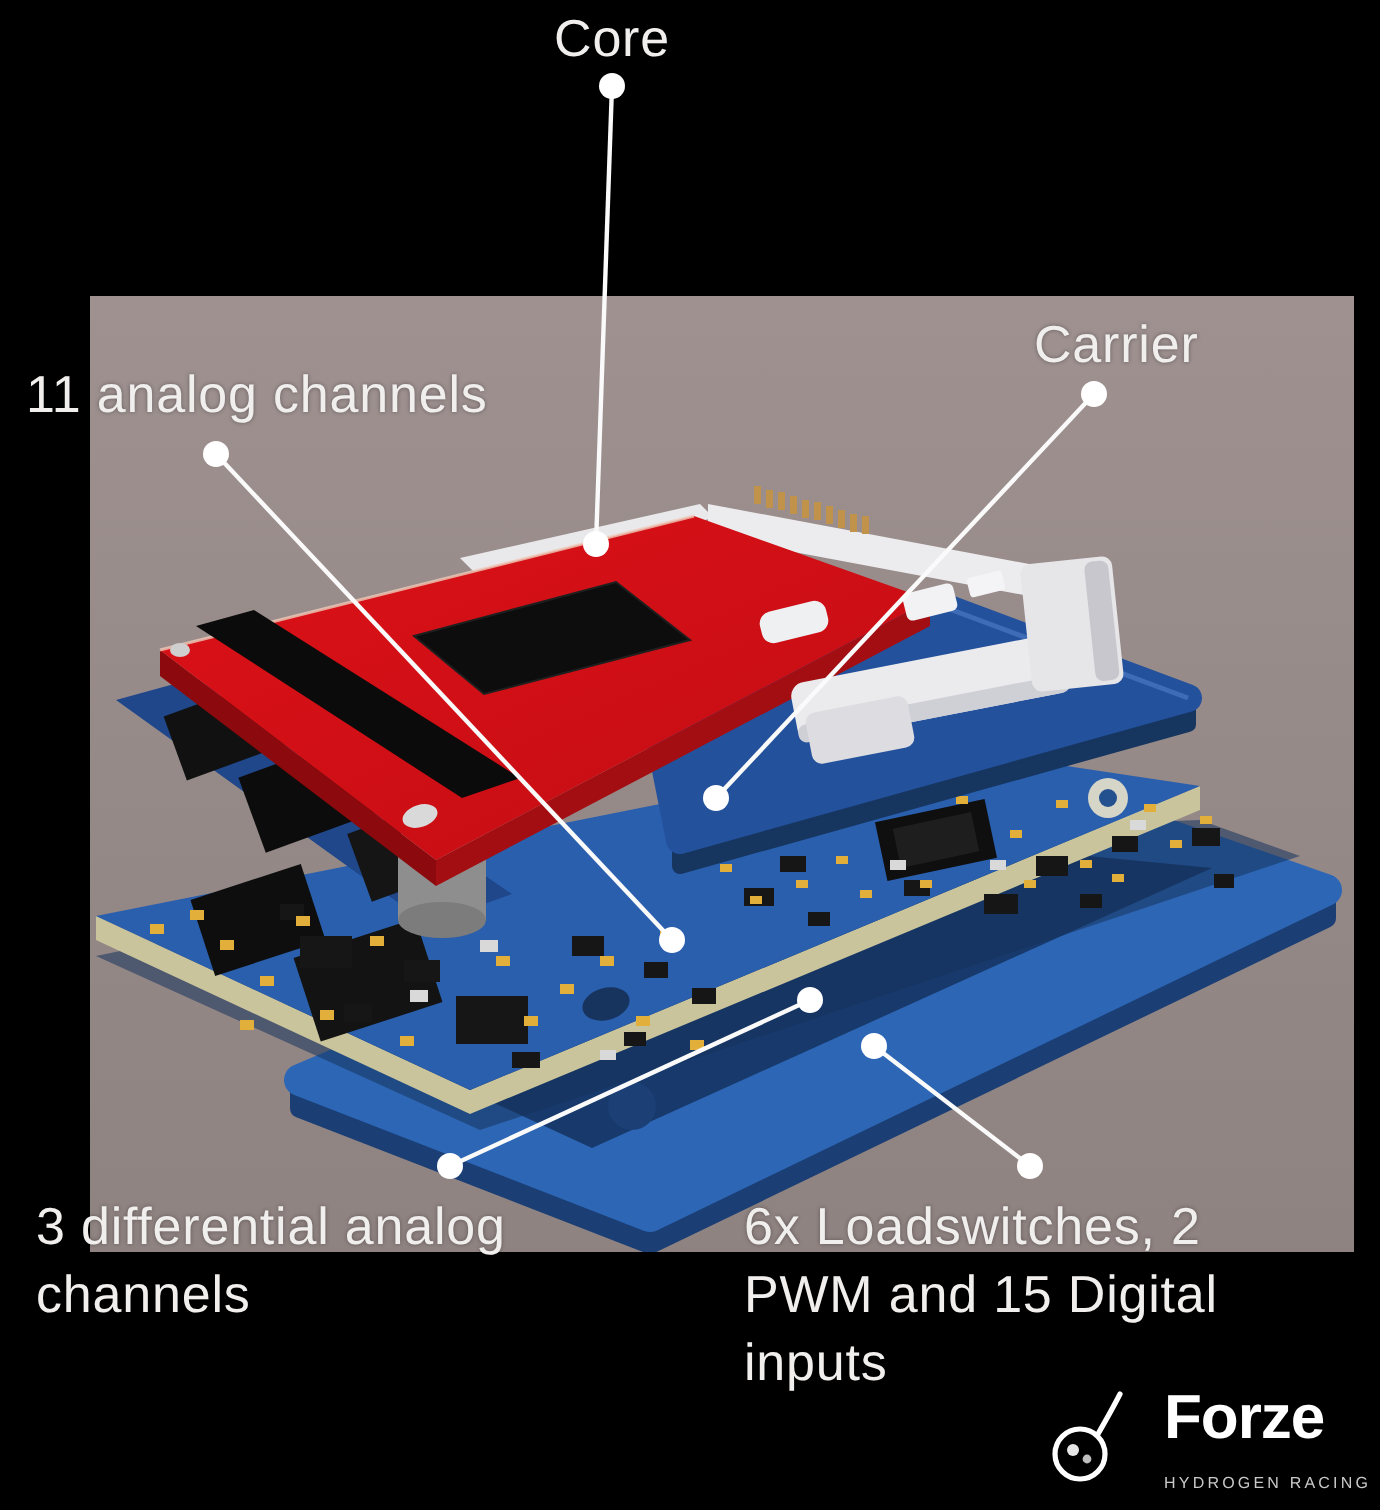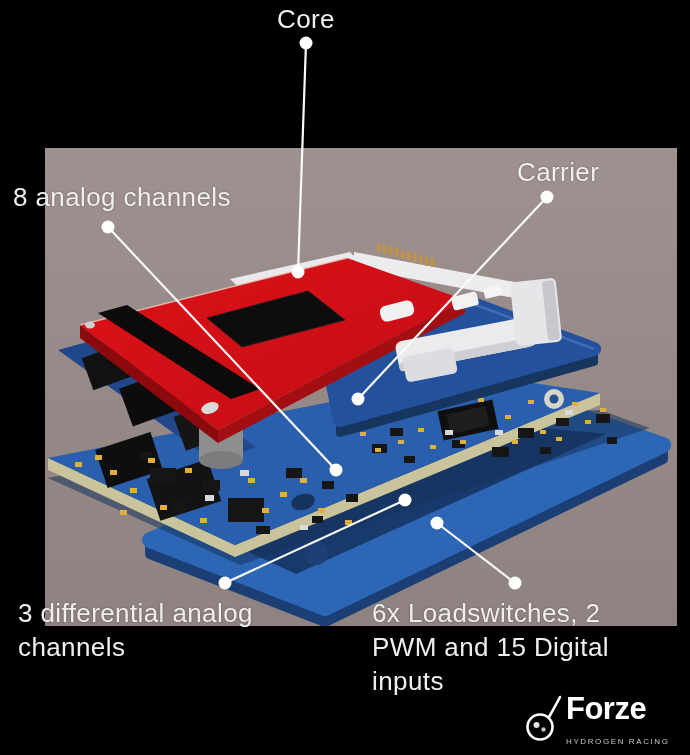--- a/index.html
+++ b/index.html
@@ -13,21 +13,21 @@
     background:linear-gradient(180deg,#9e9190 0%,#958988 55%,#8f8381 100%);
   }
   svg.layer{position:absolute;left:0;top:0;pointer-events:none;}
   .callout{
     position:absolute;color:#f1efee;font-size:26px;font-weight:500;
     letter-spacing:.4px;line-height:34px;white-space:pre-line;
     text-shadow:0 0 2px rgba(0,0,0,.35);
   }
   .callout.center{text-align:center;}
   #logo{
-    position:absolute;left:524px;top:694px;display:flex;align-items:flex-start;gap:4px;
+    position:absolute;left:524px;top:694px;display:flex;align-items:flex-start;gap:20px;
   }
   #logo .word{color:#ffffff;font-size:31px;font-weight:700;line-height:30px;letter-spacing:-.5px;}
   #logo .tag{color:#c9c9c9;font-size:8px;font-weight:500;letter-spacing:1.6px;margin-top:13px;}
 </style>
 </head>
 <body>
 
 <div id="stage">
   <div id="panel"></div>
 
@@ -213,21 +213,21 @@
         <circle cx="336" cy="470" r="6.5"></circle>
       <circle cx="225" cy="583" r="6.5"></circle>
         <circle cx="405" cy="500" r="6.5"></circle>
       <circle cx="515" cy="583" r="6.5"></circle>
         <circle cx="437" cy="523" r="6.5"></circle>
     </g>
   </svg>
 
   <div class="callout center" style="left:235px;top:2px;width:142px;">Core</div>
   <div class="callout" style="left:517px;top:155px;">Carrier</div>
-  <div class="callout" style="left:13px;top:180px;">8 analog channels</div>
+  <div class="callout" style="left:13px;top:180px;">11 analog channels</div>
   <div class="callout" style="left:18px;top:596px;">3 differential analog
 channels</div>
   <div class="callout" style="left:372px;top:596px;">6x Loadswitches, 2
 PWM and 15 Digital
 inputs</div>
 
   <div id="logo">
     <svg width="38" height="52" viewBox="0 0 38 52">
       <circle cx="16" cy="33" r="12.5" stroke="#ffffff" stroke-width="2.6" fill="none"></circle>
       <path d="M25,23 C29,16 33,9 36,3" stroke="#ffffff" stroke-width="2.6" fill="none" stroke-linecap="round"></path>

